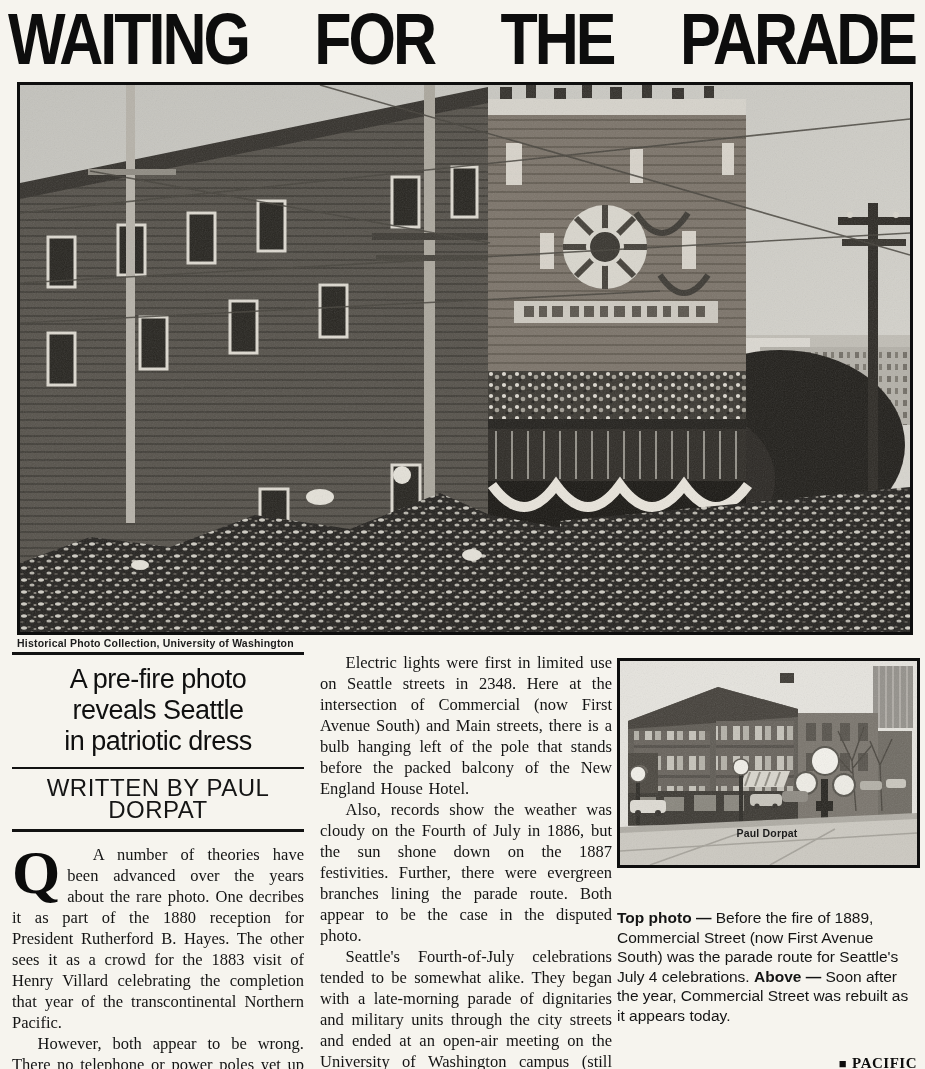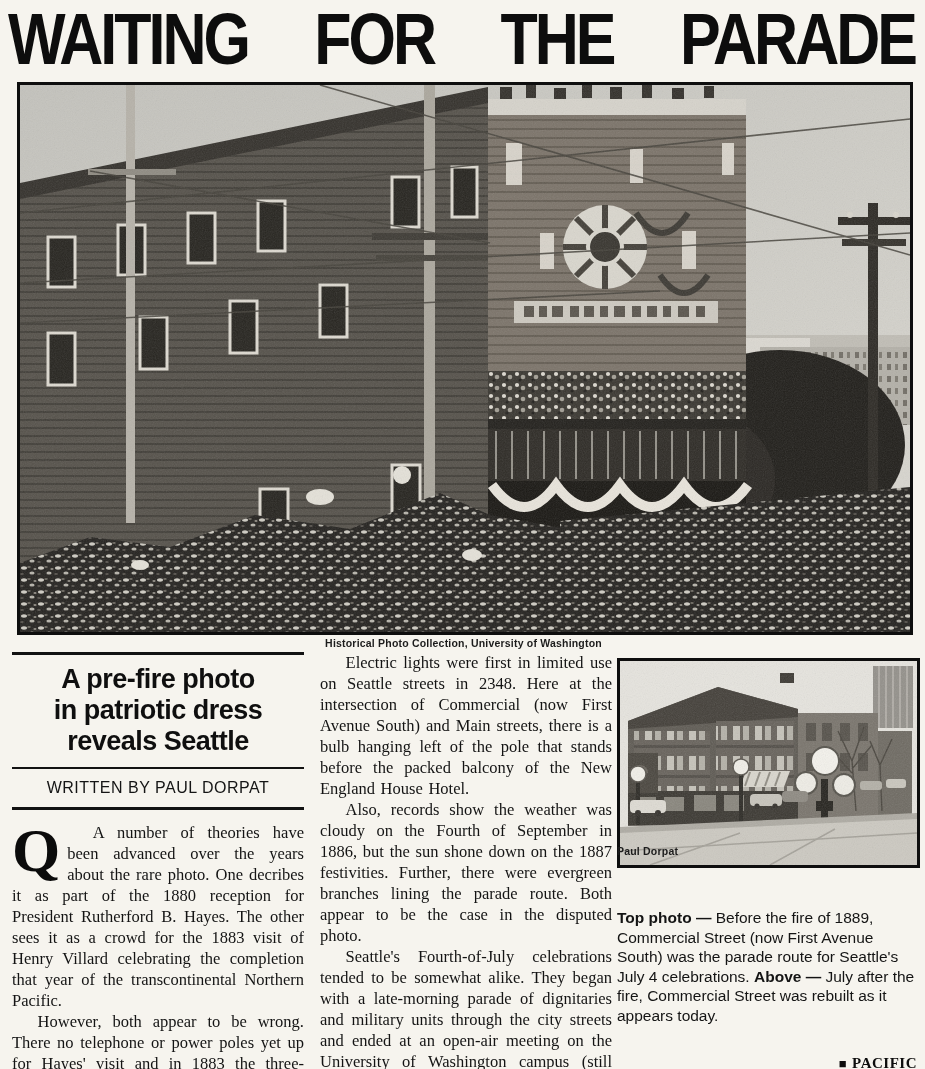--- a/index.html
+++ b/index.html
@@ -30,41 +30,41 @@
   #photo1{left:17px;top:82px;width:890px;height:547px;}
   #photo2{left:617px;top:658px;width:297px;height:204px;}
   .photoframe svg{display:block;}
 
   .credit{
     position:absolute;
     font-family:"Liberation Sans",sans-serif;
     font-weight:700;font-size:10.5px;color:#1c1c1c;
     letter-spacing:.2px;
   }
-  #credit1{top:637px;left:17px;width:893px;text-align:center;}
-  #credit2{top:845px;left:617px;width:300px;text-align:left;}
+  #credit1{top:637px;left:17px;width:893px;text-align:left;}
+  #credit2{top:827px;left:617px;width:300px;text-align:center;}
 
   
   .col{position:absolute;top:652px;}
   #colL{left:12px;width:292px;}
   #colM{left:320px;width:292px;}
   #colR{left:617px;width:300px;}
 
   
   .rule{border:none;border-top:3px solid #121212;margin:0;}
   .rule.thin{border-top-width:2px;}
   .subhead-title{
     font-family:"Liberation Sans",sans-serif;
-    font-weight:700;font-size:27px;line-height:31px;
+    font-weight:400;font-size:27px;line-height:31px;
     text-align:center;letter-spacing:-0.5px;
     margin:9px 0 10px 0;color:#0f0f0f;
   }
   .byline{
     font-family:"Liberation Sans",sans-serif;
-    font-size:16px;line-height:22px;letter-spacing:.5px;
+    font-size:24px;line-height:22px;letter-spacing:.5px;
     text-align:center;margin:8px 0;color:#151515;
   }
   
   .body-text{margin-top:12px;}
   .body-text p, #colM p{
     font-size:16.5px;line-height:21px;margin:0;
     text-align:justify;text-indent:1.55em;word-spacing:1.5px;
   }
   p.noindent{text-indent:0;}
   .dropcap{
@@ -305,38 +305,38 @@
       <rect width="890" height="547" filter="url(#grain1)"></rect>
     </svg>
   </div>
 
   <div id="credit1" class="credit">Historical Photo Collection, University of Washington</div>
 
   <div id="colL" class="col">
     <hr class="rule">
     <div class="subhead-title">
       <div>A pre-fire photo</div>
+      <div>reveals Seattle</div>
       <div>in patriotic dress</div>
-      <div>reveals Seattle</div>
     </div>
     <hr class="rule thin">
     <div class="byline">WRITTEN BY PAUL DORPAT</div>
     <hr class="rule">
 
     <div class="body-text">
       <p class="noindent"><span class="dropcap">Q</span></p>
       <p>A number of theories have been advanced over the years about the rare photo. One decribes it as part of the 1880 reception for President Rutherford B. Hayes. The other sees it as a crowd for the 1883 visit of Henry Villard celebrating the completion that year of the transcontinental Northern Pacific.</p>
       <p>However, both appear to be wrong. There no telephone or power poles yet up for Hayes' visit and in 1883 the three-story brick building on the scene's far upper right was not yet constructed.</p>
 
     </div>
   </div>
 
   <div id="colM" class="col">
     <p>Electric lights were first in limited use on Seattle streets in 2348. Here at the intersection of Commercial (now First Avenue South) and Main streets, there is a bulb hanging left of the pole that stands before the packed balcony of the New England House Hotel.</p>
-    <p>Also, records show the weather was cloudy on the Fourth of September in 1886, but the sun shone down on the 1887 festivities. Further, there were evergreen branches lining the parade route. Both appear to be the case in the disputed photo.</p>
+    <p>Also, records show the weather was cloudy on the Fourth of July in 1886, but the sun shone down on the 1887 festivities. Further, there were evergreen branches lining the parade route. Both appear to be the case in the disputed photo.</p>
     <p>Seattle's Fourth-of-July celebrations tended to be somewhat alike. They began with a late-morning parade of dignitaries and military units through the city streets and ended at an open-air meeting on the University of Washington campus (still downtown then). Several speakers gave somewhat long-winded testimony to their patriotism. A reading of the Declaration of Independence was always included and, of course, there was plenty of patriotic music.</p>
 
   </div>
 
   <div id="colR" class="col">
 
     <div id="photo2" class="photoframe" style="position:absolute;left:0;top:6px;">
       <svg width="297" height="204" viewBox="0 0 297 204">
         <defs>
           <pattern id="brickwin" width="22" height="30" patternUnits="userSpaceOnUse">
@@ -449,21 +449,21 @@
             <line x1="0" y1="190" x2="297" y2="172"></line>
           </g>
         </g>
 
         <rect width="297" height="204" filter="url(#grain2)"></rect>
       </svg>
     </div>
 
     <div style="height:222px;"></div>
     <div class="caption">
-      <b>Top photo — </b><span>Before the fire of 1889, Commercial Street (now First Avenue South) was the parade route for Seattle's July 4 celebrations. </span><b>Above — </b><span>July after the fire, Commercial Street was rebuilt as it appears today.</span>
+      <b>Top photo — </b><span>Before the fire of 1889, Commercial Street (now First Avenue South) was the parade route for Seattle's July 4 celebrations. </span><b>Above — </b><span>Soon after the year, Commercial Street was rebuilt as it appears today.</span>
     </div>
 
     <div class="mag-footer">
       <span class="sq">■</span><span>PACIFIC</span>
     </div>
   </div>
 
   <div id="credit2" class="credit">Paul Dorpat</div>
 
 </div>

